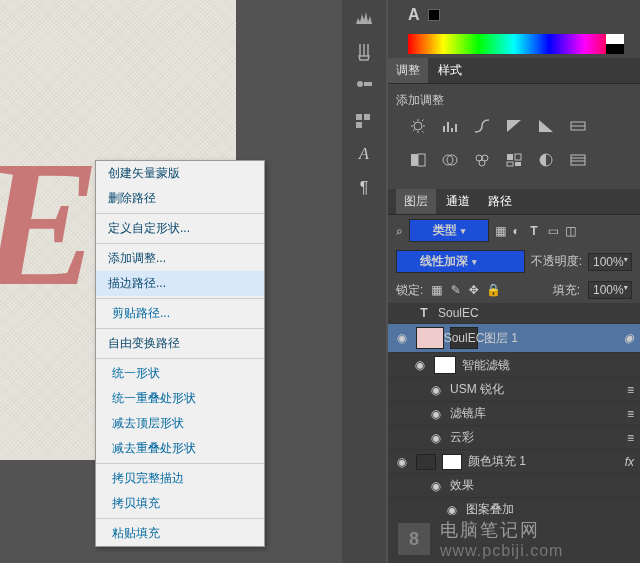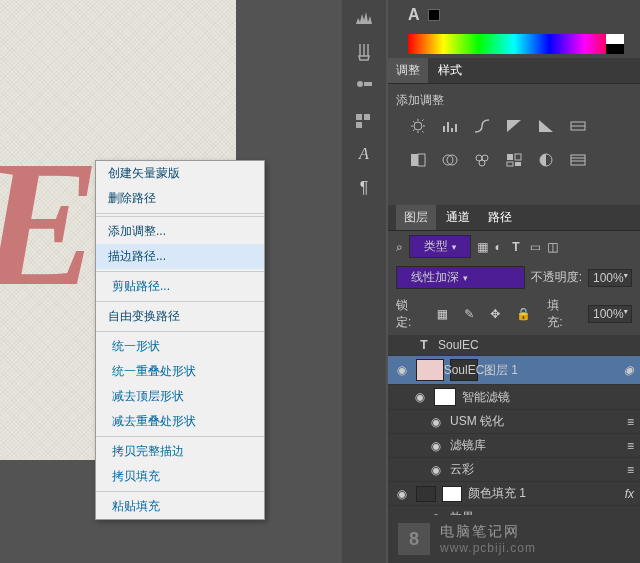--- a/index.html
+++ b/index.html
@@ -21,61 +21,62 @@
 .black-sq{width:12px;height:12px;background:#000;border:1px solid #666;}
 .spectrum{height:20px;margin:4px 20px 4px 20px;background:linear-gradient(to right,#ff0000,#ff8000,#ffff00,#80ff00,#00ff00,#00ff80,#00ffff,#0080ff,#0000ff,#8000ff,#ff00ff,#ff0080,#ff0000);position:relative;}
 .spectrum::after{content:"";position:absolute;right:-4px;top:0;width:18px;height:20px;background:linear-gradient(to bottom,#fff 50%,#000 50%);}
 .panel-tabs{display:flex;gap:2px;border-bottom:1px solid #2a2a2a;background:#3a3a3a;}
 .panel-tab{padding:4px 8px;color:#ffffff;}
 .panel-tab.active{background:#535353;color:#ddd;}
 .adjust-section{padding:8px;}
 .adjust-grid{display:flex;flex-wrap:wrap;gap:12px;padding:8px 12px;}
 .adj-icon{width:20px;height:18px;display:flex;align-items:center;justify-content:center;}
 .adj-icon svg{width:18px;height:16px;fill:#bbb;}
-.layer-tabs{display:flex;gap:2px;padding-left:8px;border-bottom:1px solid #2a2a2a;background:#3a3a3a;margin-top:20px;}
+.layer-tabs{display:flex;gap:2px;padding-left:8px;border-bottom:1px solid #2a2a2a;background:#3a3a3a;margin-top:4px;}
 .layer-controls{padding:4px 8px;display:flex;align-items:center;gap:6px;}
-.dropdown{background:#4c1d95;border:1px solid #2a2a2a;padding:2px 14px;display:flex;align-items:center;gap:4px;}
+.dropdown{background:#1d4ed8;border:1px solid #2a2a2a;padding:2px 23px;display:flex;align-items:center;gap:4px;font-weight:bold;}
 .dropdown::after{content:"▾";font-size:9px;}
 .layer-row2{padding:4px 8px;display:flex;align-items:center;gap:6px;}
 .input-spin{background:#3a3a3a;border:1px solid #2a2a2a;padding:1px 4px;width:44px;display:flex;justify-content:space-between;}
 .input-spin::after{content:"▾";font-size:8px;}
-.lock-row{padding:4px 8px;display:flex;align-items:center;gap:16px;}
+.lock-row{padding:4px 8px;display:flex;align-items:center;gap:8px;}
 .layers-list{background:#3a3a3a;}
 .layer-item{display:flex;align-items:center;padding:3px 6px;gap:6px;border-bottom:1px solid #333;}
 .layer-item.selected{background:#5274a0;}
 .eye{width:16px;text-align:center;}
 .layer-thumb{width:28px;height:22px;background:#888;border:1px solid #222;}
 .thumb-white{background:#fff;}
 .thumb-text{background:#333;display:flex;align-items:center;justify-content:center;font-size:8px;}
 .layer-indent{padding-left:24px;}
 .layer-indent2{padding-left:40px;}
 .layer-indent3{padding-left:56px;}
 .t-icon{width:16px;font-weight:bold;text-align:center;}
 .fx-icon{margin-left:auto;font-style:italic;}
 .footer{position:absolute;bottom:0;left:388px;width:252px;height:48px;background:#3a3a3a;display:flex;align-items:center;padding:4px 10px;gap:10px;}
 .footer-logo{width:32px;height:32px;background:#525252;display:flex;align-items:center;justify-content:center;font-size:18px;font-weight:bold;color:#888;}
 .footer-text{display:flex;flex-direction:column;}
-.footer-text span:first-child{font-size:14px;letter-spacing:2px;color:#999;}
-.footer-text span:last-child{font-size:12px;color:#777;letter-spacing:1px;}
+.footer-text span:first-child{font-size:18px;letter-spacing:2px;color:#999;}
+.footer-text span:last-child{font-size:16px;color:#777;letter-spacing:1px;}
 .panel-footer{display:flex;justify-content:flex-end;gap:10px;padding:4px 8px;background:#3a3a3a;border-top:1px solid #2a2a2a;}
 .pf-icon{width:14px;height:14px;color:#999;}
 </style>
 </head>
 <body>
 
 <div class="canvas-area">
   <div class="canvas">
     <div class="canvas-text">E</div>
   </div>
 </div>
 
 <div class="context-menu" id="ctx">
     <div>创建矢量蒙版</div>
     <div>删除路径</div>
     <hr>
+    <div>定义自定形状...</div>
     <hr>
     <div>添加调整...</div>
     <div class="highlighted">描边路径...</div>
     <hr>
     <div class="disabled">剪贴路径...</div>
     <hr>
     <div>自由变换路径</div>
     <hr>
     <div class="disabled">统一形状</div>
     <div class="disabled">统一重叠处形状</div>

